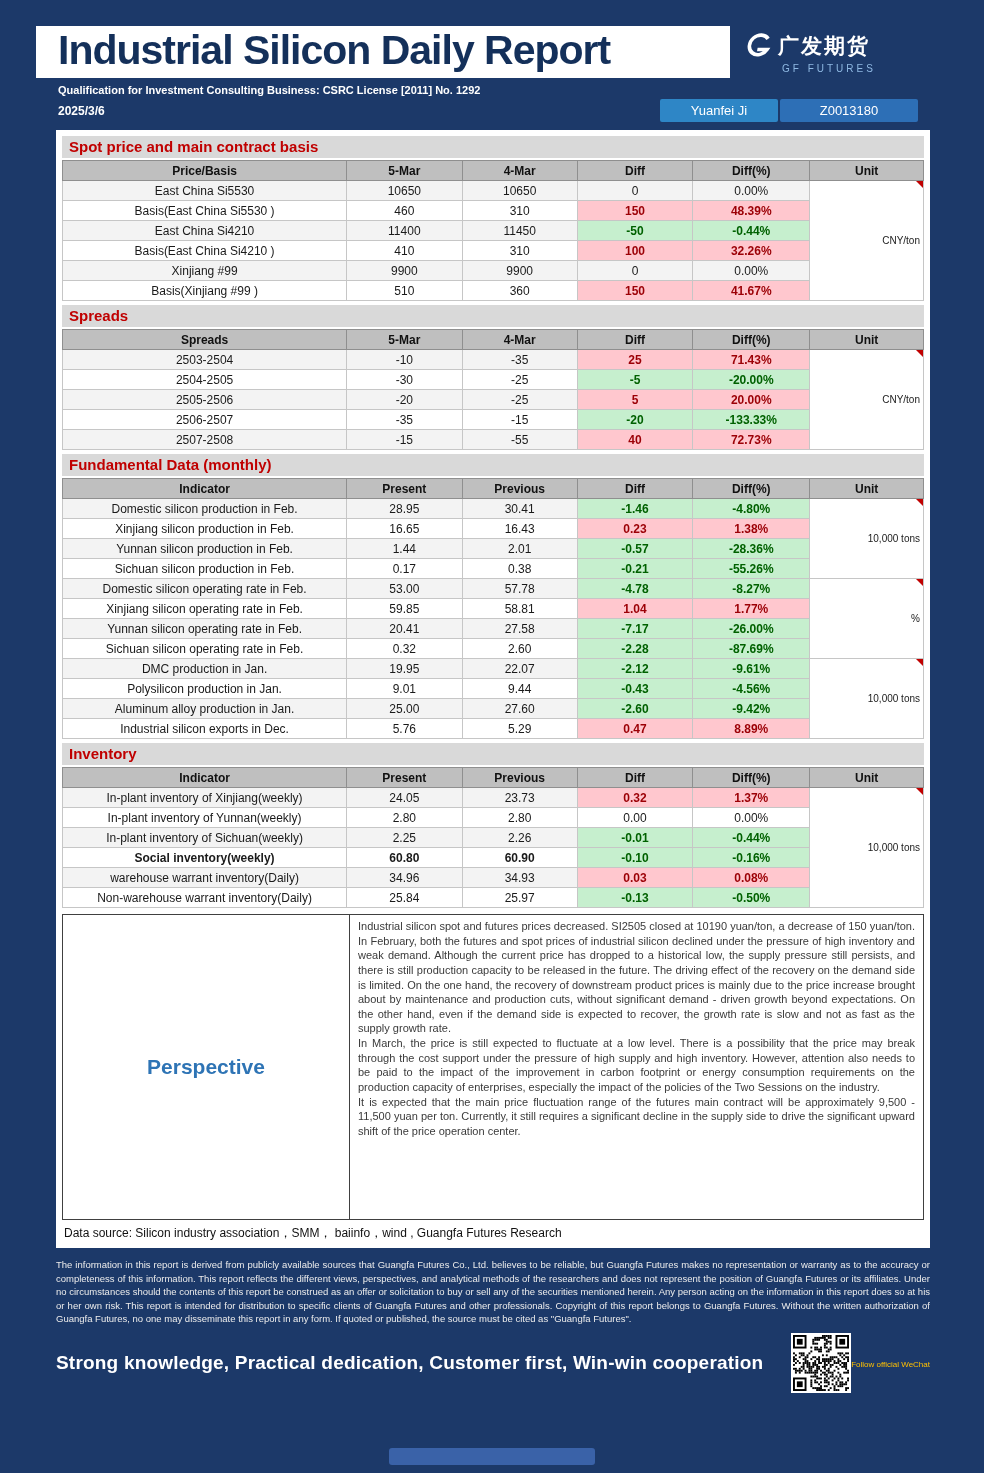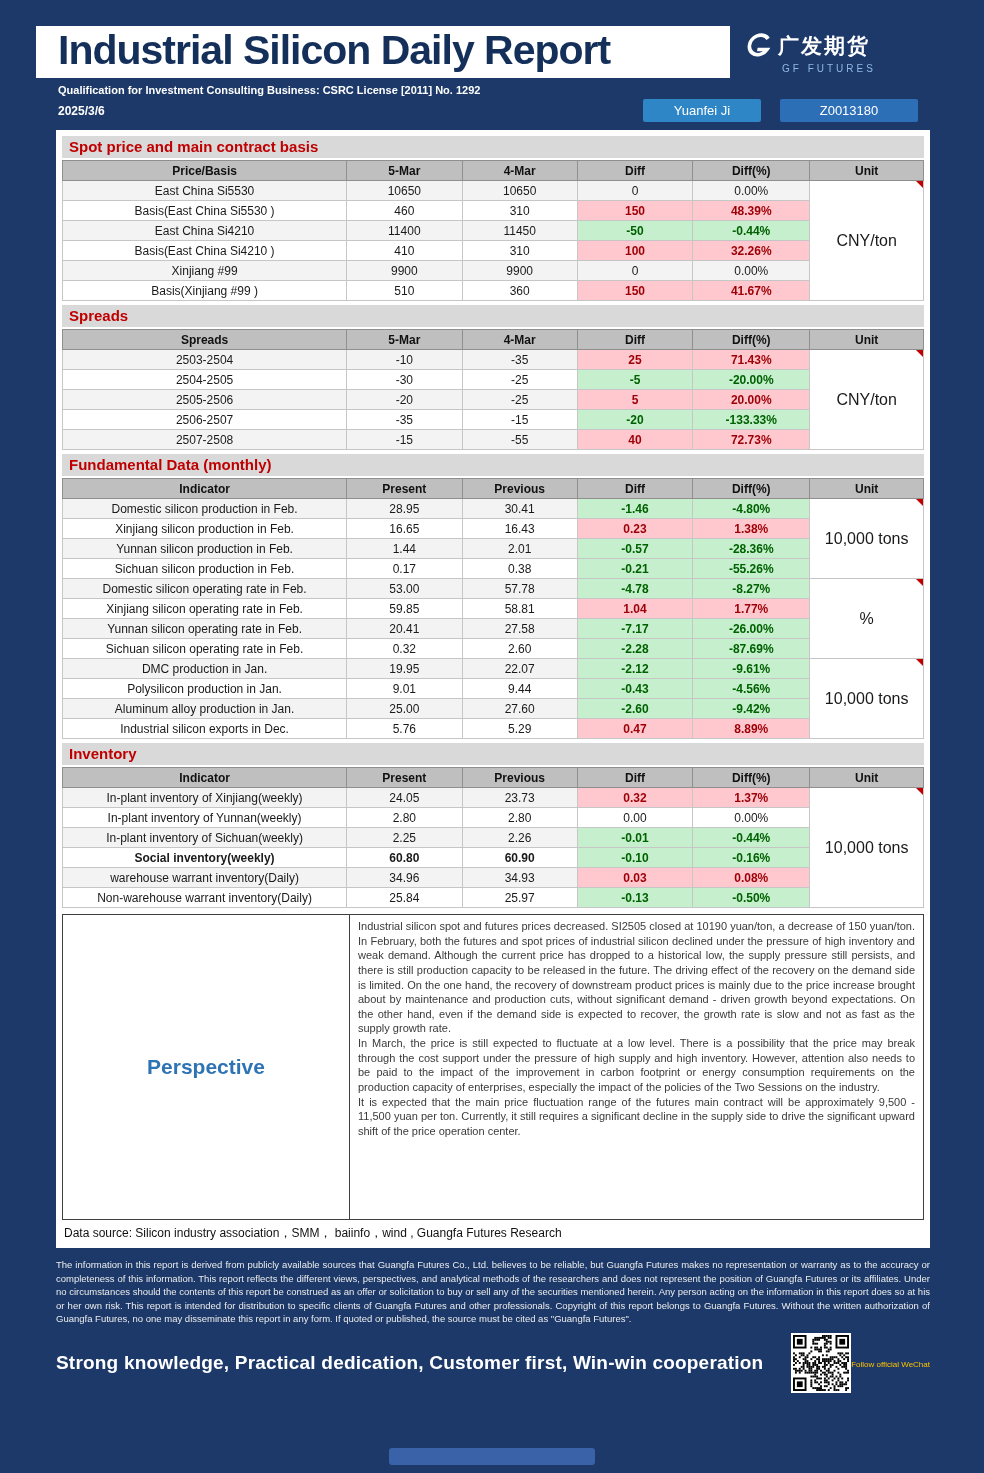--- a/index.html
+++ b/index.html
@@ -12,38 +12,38 @@
   .title-row { display:flex; align-items:stretch; }
   .title-box { background:#ffffff; flex:1; padding:3px 10px 6px 22px; display:flex; align-items:center; }
   .title-box h1 { color:#14305a; font-size:41px; font-weight:bold; letter-spacing:-1px; line-height:1.05; white-space:nowrap; }
   .logo { width:200px; display:flex; flex-direction:column; justify-content:center; padding-left:10px; }
   .logo-top { display:flex; align-items:center; gap:6px; }
   .logo-cn { color:#ffffff; font-size:21px; font-weight:bold; letter-spacing:2px; white-space:nowrap; }
   .logo-en { color:#8fb9e3; font-size:10px; letter-spacing:3px; margin:2px 0 0 42px; }
   .qualification { margin:6px 0 0 22px; color:#ffffff; font-size:11px; font-weight:bold; }
   .meta-row { margin:3px 12px 0 22px; display:flex; align-items:center; }
   .date { color:#ffffff; font-size:12px; font-weight:bold; }
-  .badges { margin-left:auto; display:flex; gap:19px; }
+  .badges { margin-left:auto; display:flex; gap:2px; }
   .badge { height:23px; display:flex; align-items:center; justify-content:center; color:#ffffff; font-size:13px; border-radius:2px; }
   .badge-name { width:118px; background:#2e86c6; }
   .badge-lic  { width:138px; background:#2d6fb6; }
 
   
   .panel { background:#ffffff; margin:8px 54px 0 56px; padding:6px; }
   .section-band { background:#d9d9d9; color:#c00000; font-weight:bold; font-size:15px; padding:2px 7px; height:22px; line-height:18px; margin-top:4px; }
   .section-band.first { margin-top:0; }
 
   table.data { width:100%; border-collapse:collapse; table-layout:fixed; margin-top:2px; font-size:12px; border:1px solid #7f7f7f; }
   .data th { background:#bfbfbf; color:#111; font-weight:bold; border:1px solid #8f8f8f; height:20px; text-align:center; }
   .data td { border:1px solid #c6c6c6; height:20px; text-align:center; color:#1a1a1a; padding:0 3px; overflow:hidden; white-space:nowrap; }
   .data tbody tr:nth-child(odd) td { background:#f3f3f3; }
   .data tbody tr:nth-child(even) td { background:#ffffff; }
   .data td.up   { background:#ffc7ce !important; color:#9c0006 !important; font-weight:bold; }
   .data td.down { background:#c6efce !important; color:#006100 !important; font-weight:bold; }
-  .data td.unit-cell { background:#ffffff !important; position:relative; font-size:16px; }
+  .data td.unit-cell { background:#ffffff !important; position:relative; font-size:10px;text-align:right; }
   .data td.unit-cell::after { content:""; position:absolute; top:0; right:0; border-top:7px solid #c00000; border-left:7px solid transparent; }
   .data tr.bold-row td { font-weight:bold; }
 
   
   .perspective { display:flex; border:1.5px solid #404040; margin-top:6px; height:306px; }
   .persp-label { width:287px; border-right:1.5px solid #404040; display:flex; align-items:center; justify-content:center; color:#2e74b5; font-size:21px; font-weight:bold; }
   .persp-text { flex:1; padding:4px 8px 2px 8px; font-size:11px; color:#3a3a3a; line-height:1.33; text-align:justify; overflow:hidden; }
   .persp-text p { margin:0; }
   .data-source { margin-top:5px; font-size:12px; color:#111; padding-left:2px; }
 

